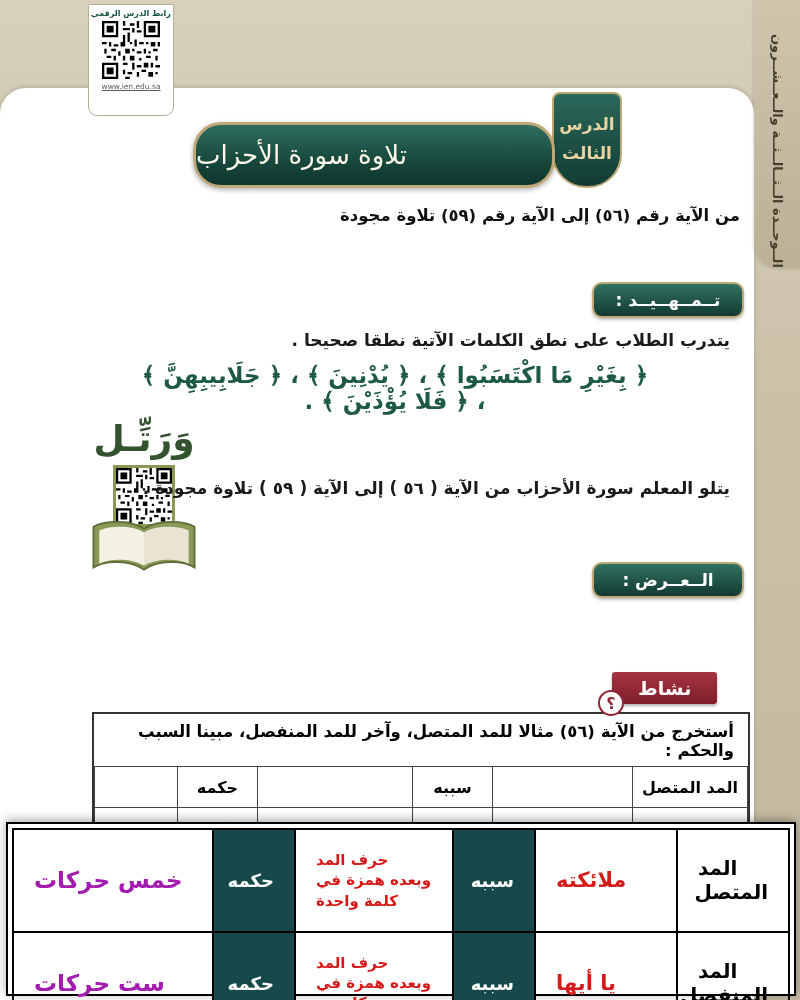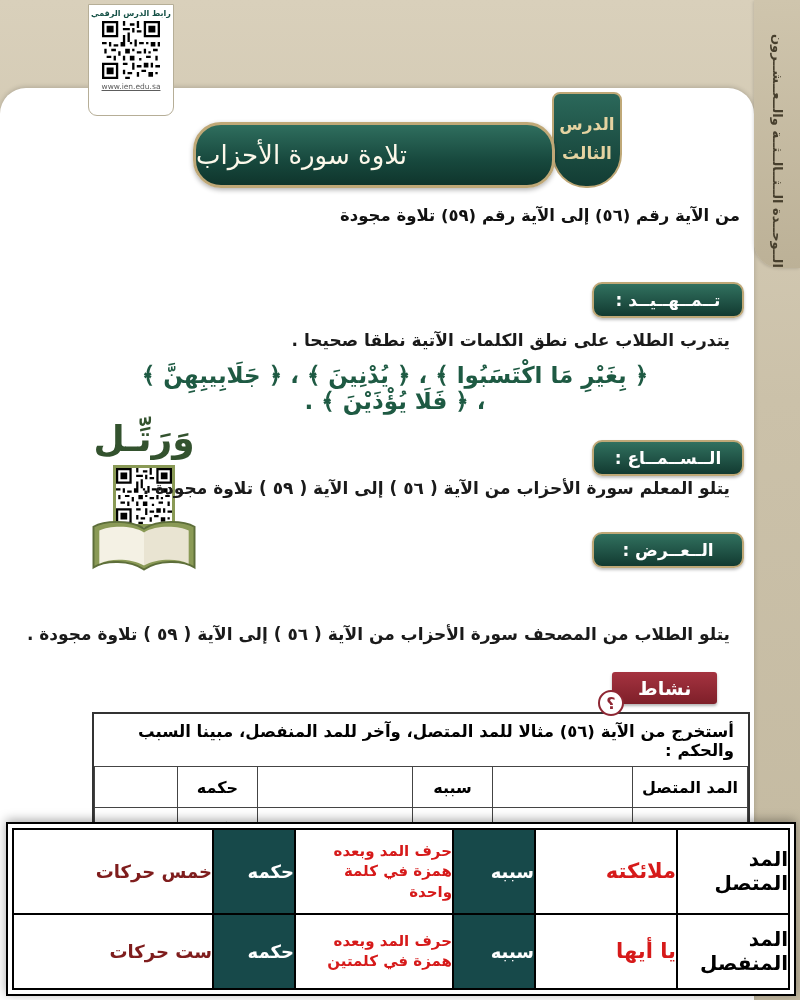--- a/index.html
+++ b/index.html
@@ -29,21 +29,21 @@
                 border:3px solid #bfa877;border-radius:28px;display:flex;align-items:center;
                 justify-content:flex-end;color:#fdf8ea;font-size:26px;font-weight:400;
                 box-shadow:0 2px 5px rgba(0,0,0,.3);box-sizing:border-box;}
 
   .subtitle{position:absolute;top:206px;right:60px;font-size:16.5px;font-weight:700;color:#111;z-index:2;}
 
   .section-banner{position:absolute;right:56px;min-width:108px;text-align:center;z-index:2;
                   background:linear-gradient(180deg,#31715f,#123a31);border:2px solid #bfa877;
                   border-radius:10px;color:#fff;font-size:17px;font-weight:700;padding:6px 20px;
                   box-shadow:0 2px 3px rgba(0,0,0,.25);}
-  .s-tamheed{top:282px;} .s-samaa{top:440px;} .s-arad{top:532px;}
+  .s-tamheed{top:282px;} .s-samaa{top:440px;} .s-arad{top:562px;}
 
   .body-text{position:absolute;right:70px;font-size:17px;font-weight:600;color:#1a1a1a;z-index:2;}
   .t-tamheed{top:330px;} .t-samaa{top:478px;} .t-arad{top:624px;}
 
   .quran-line{position:absolute;top:362px;left:140px;right:150px;text-align:center;z-index:2;
               font-size:23px;font-weight:700;color:#1e5a43;}
 
   .logo-block{position:absolute;top:418px;left:78px;width:132px;text-align:center;z-index:2;}
   .logo-word{font-size:36px;font-weight:700;color:#33522e;}
   .logo-qr{width:56px;height:56px;border:3px solid #8a9a56;margin:6px auto 0;display:block;background:#fff;}
@@ -60,26 +60,26 @@
                 border:2px solid #333;background:#fff;box-sizing:border-box;}
   .activity-prompt{padding:8px 14px 4px;font-size:16.5px;font-weight:700;color:#000;text-align:right;}
   .worksheet{width:100%;border-collapse:collapse;table-layout:fixed;margin-top:2px;}
   .worksheet td{border:1.5px solid #444;height:38px;text-align:center;font-weight:700;
                 font-size:16px;color:#000;}
 
   .answer-overlay{position:absolute;top:822px;left:6px;right:4px;bottom:4px;z-index:10;
                   background:#fff;border:2px solid #000;padding:4px;box-sizing:border-box;
                   box-shadow:0 -2px 10px rgba(0,0,0,.35);}
   .answer-table{width:100%;height:100%;border-collapse:collapse;table-layout:fixed;}
-  .answer-table td{border:2px solid #000;text-align:right;vertical-align:middle;padding:0;}
+  .answer-table td{border:2px solid #000;text-align:left;vertical-align:middle;padding:20px;}
   .c-label{font-size:20px;font-weight:700;color:#000;}
   .c-example{font-size:21px;font-weight:700;color:#d61a1a;}
   .c-dark{background:#17494a;color:#fff;font-size:18px;font-weight:700;}
   .c-reason{font-size:15px;font-weight:700;color:#d61a1a;line-height:1.35;}
-  .c-ruling{font-size:18px;font-weight:700;color:#7f1d1d;}
+  .c-ruling{font-size:23px;font-weight:700;color:#a21caf;}
   .hidden-defs{position:absolute;width:0;height:0;overflow:hidden;}
 </style>
 </head>
 <body>
 
 <svg class="hidden-defs" aria-hidden="true">
   <symbol id="qrsym" viewBox="0 0 25 25">
     <rect width="25" height="25" fill="#fff"></rect>
     <path fill="#000" fill-rule="evenodd" d="M0 0h7v7H0zM1 1h5v5H1zM2 2h3v3H2z"></path>
     <path fill="#000" fill-rule="evenodd" d="M18 0h7v7h-7zM19 1h5v5h-5zM20 2h3v3h-3z"></path>
@@ -124,25 +124,23 @@
     <svg class="logo-qr">
         <use href="#qrsym"></use>
       </svg>
     <svg class="book-svg" viewBox="0 0 120 70">
       <path d="M60 12 C45 2 18 4 8 10 L8 52 C20 44 46 44 60 54 C74 44 100 44 112 52 L112 10 C102 4 75 2 60 12 Z" fill="#8a9a56" stroke="#5d6e3a" stroke-width="2"></path>
       <path d="M60 16 C48 8 24 9 14 14 L14 48 C26 42 48 43 60 50 Z" fill="#f4f1e4"></path>
       <path d="M60 16 C72 8 96 9 106 14 L106 48 C94 42 72 43 60 50 Z" fill="#e9e4d2"></path>
     </svg>
   </div>
 
-  <div class="section-banner s-samaa">الــســمــاع :</div>
   <div class="body-text t-samaa">يتلو المعلم سورة الأحزاب من الآية ( ٥٦ ) إلى الآية ( ٥٩ ) تلاوة مجودة .</div>
 
   <div class="section-banner s-arad">الــعــرض :</div>
-  <div class="body-text t-arad">يتلو الطلاب من المصحف سورة الأحزاب من الآية ( ٥٦ ) إلى الآية ( ٥٩ ) تلاوة مجودة .</div>
 
   <div class="activity-badge">نشاط</div>
   <div class="q-circle">؟</div>
 
   <div class="activity-box">
     <div class="activity-prompt">أستخرج من الآية (٥٦) مثالا للمد المتصل، وآخر للمد المنفصل، مبينا السبب والحكم :</div>
     <table class="worksheet">
       <colgroup>
           <col style="width:115px">
           <col style="width:140px">

